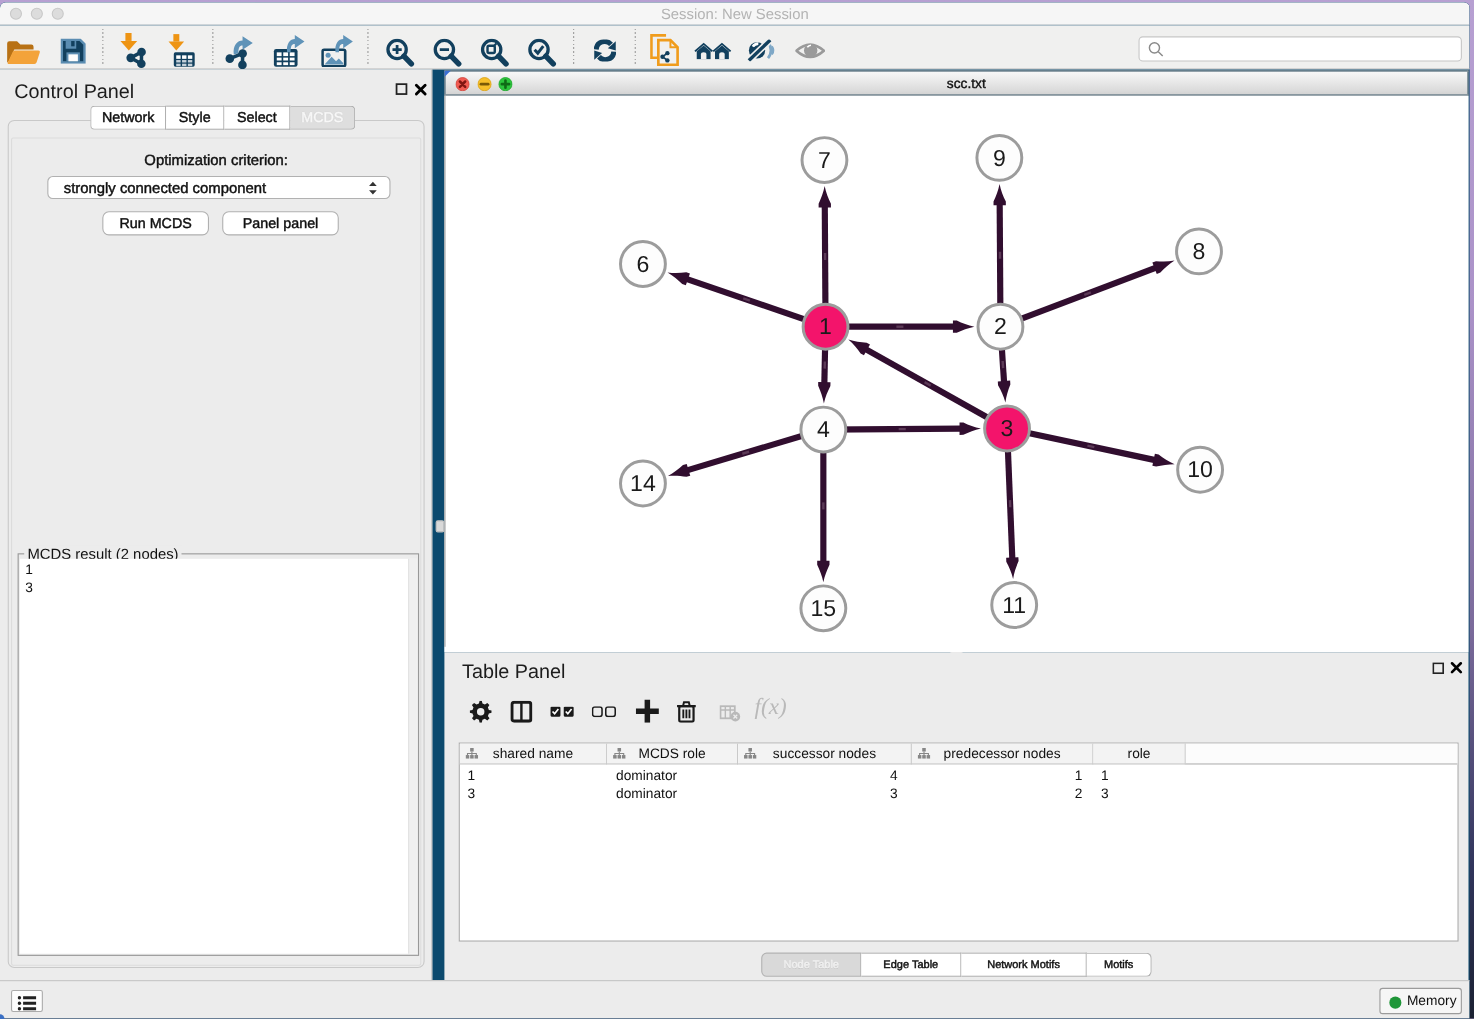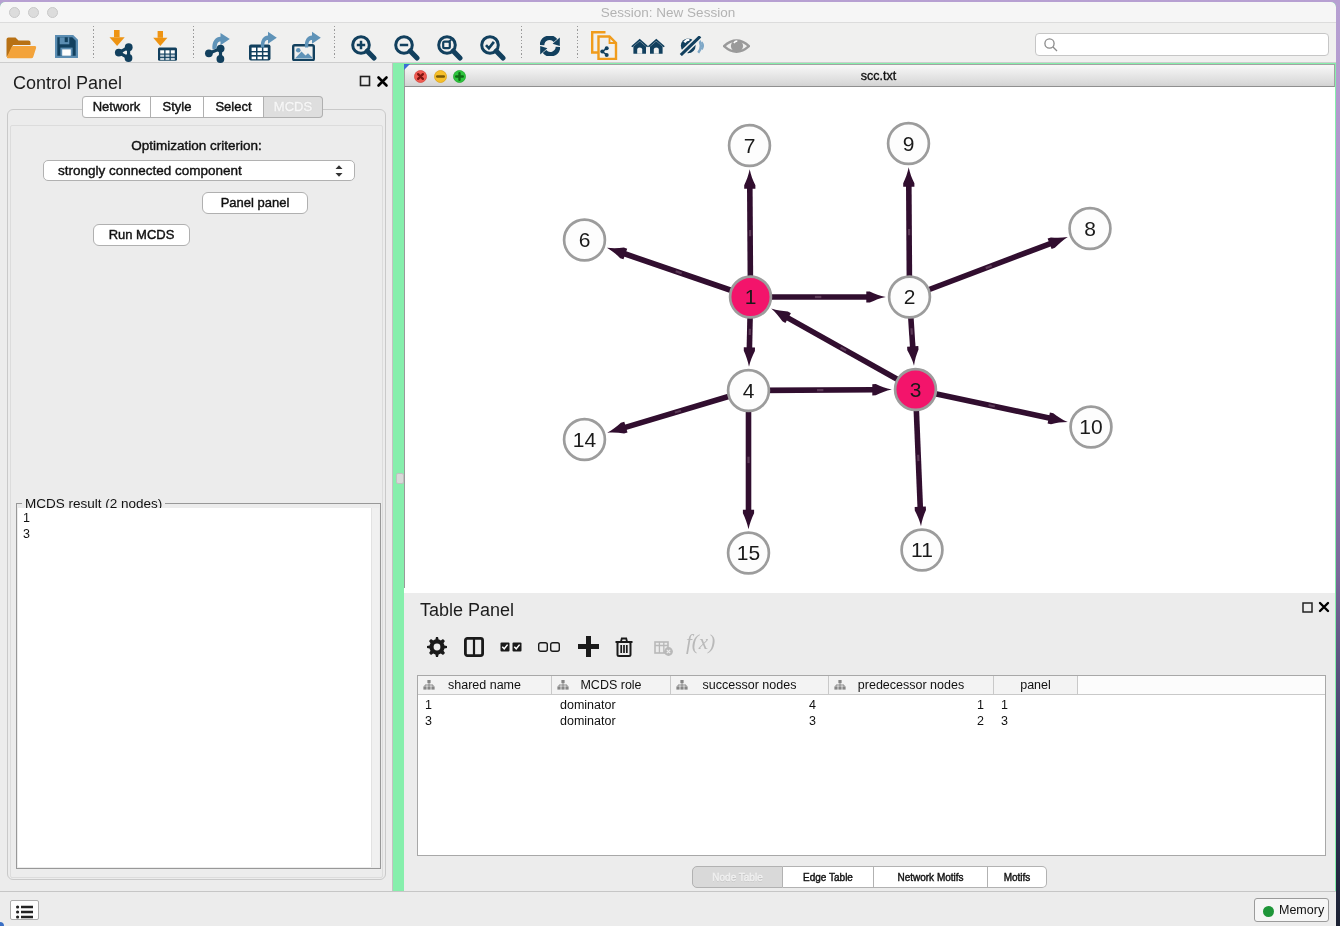--- a/index.html
+++ b/index.html
@@ -1,18 +1,18 @@
 <!DOCTYPE html>
 <html><head><meta charset="utf-8">
 <style>
 *{margin:0;padding:0;box-sizing:border-box;}
 html,body{width:1340px;height:926px;overflow:hidden;}
 body{font-family:"Liberation Sans",sans-serif;background:linear-gradient(180deg,#b7a0d2 0%,#ab92c8 30%,#7a6a9a 62%,#31355c 85%,#1b2132 100%);}
 .abs{position:absolute;}
-#win{position:absolute;left:0;top:2px;width:1336px;height:924px;background:#86efac;border-radius:5px 5px 0 0;overflow:hidden;}
+#win{position:absolute;left:0;top:2px;width:1336px;height:924px;background:#0c4a6e;border-radius:5px 5px 0 0;overflow:hidden;}
 #titlebar{position:absolute;left:0;top:0;width:1336px;height:21px;background:#f6f6f6;border-bottom:1px solid #dcdcdc;border-radius:5px 5px 0 0;}
 .tl{position:absolute;top:5px;width:11px;height:11px;border-radius:50%;background:#dcdcdc;border:1px solid #c8c8c8;}
 #title{position:absolute;top:2.5px;left:0;width:1336px;text-align:center;font-size:13.5px;color:#b3b3b3;}
 #toolbar{position:absolute;left:0;top:21px;width:1336px;height:40px;background:#f0f0ef;border-bottom:1px solid #cdcdcd;}
 .tbi{position:absolute;top:6px;}
 .tsep{position:absolute;top:3px;height:34px;width:1px;background-image:repeating-linear-gradient(180deg,#9a9a9a 0 1.4px,transparent 1.4px 3.4px);}
 #search{position:absolute;left:1035px;top:10px;width:294px;height:23px;background:#fff;border:1px solid #c6c6c6;border-radius:4px;}
 #cpanel{position:absolute;left:0;top:61px;width:393px;height:830px;background:#ececec;border-right:1px solid #c2c2c2;}
 .hdrtxt{font-size:18px;color:#1c1c1c;}
 .tab{position:absolute;height:22px;background:#fff;border:1px solid #b0b0b0;border-left:none;font-size:13px;color:#111;-webkit-text-stroke:0.4px;text-align:center;line-height:20px;}
@@ -179,21 +179,21 @@
 <div class="abs" style="left:10px;top:62px;width:373px;height:753px;border:1px solid #dcdcdc;border-radius:2px;background:#ececec;"></div>
 <div class="tab" style="left:82px;top:33px;width:69px;border-left:1px solid #b6b6b6;border-radius:4px 0 0 4px;">Network</div>
 <div class="tab" style="left:151px;top:33px;width:53px;">Style</div>
 <div class="tab" style="left:204px;top:33px;width:60px;">Select</div>
 <div class="tab" style="left:264px;top:33px;width:59px;border-radius:0 4px 4px 0;background:#dedede;color:#f8f8f8;text-shadow:0 0 1px #b5b5b5;">MCDS</div>
 <div class="abs" style="left:0;top:75px;width:393px;text-align:center;font-size:13.5px;color:#111;-webkit-text-stroke:0.4px;">Optimization criterion:</div>
 <div class="abs" style="left:43px;top:97px;width:312px;height:21px;background:#fff;border:1px solid #b1b1b1;border-radius:5px;font-size:13.5px;color:#111;-webkit-text-stroke:0.4px;line-height:19px;padding-left:14px;">strongly connected component
 <svg style="position:absolute;right:10px;top:3px;" width="10" height="14" viewBox="0 0 10 14">
           <path d="M1.5 5 L5 1.2 L8.5 5 Z M1.5 9 L5 12.8 L8.5 9 Z" fill="#333"></path>
         </svg></div>
-<div class="cbtn" style="left:93px;top:129px;width:97px;margin-top:32px;">Run MCDS</div>
+<div class="cbtn" style="left:93px;top:129px;width:97px;">Run MCDS</div>
 <div class="cbtn" style="left:202px;top:129px;width:106px;">Panel panel</div>
 <div class="abs" style="left:16px;top:440px;width:365px;height:366px;border:1px solid #989898;"></div>
 <div class="abs" style="left:22px;top:433px;background:#ececec;font-size:13.5px;color:#111;padding:0 3px;">MCDS result (2 nodes)</div>
 <div class="abs" style="left:18px;top:445px;width:361px;height:359px;background:#fff;"></div>
 <div class="abs" style="left:371px;top:445px;width:8px;height:359px;background:#f0f0f0;border-left:1px solid #e2e2e2;"></div>
 <div class="abs" style="left:23px;top:447px;font-size:12.5px;color:#111;line-height:16px;">1<br>3</div>
 </div>
 <div class="abs" style="left:396px;top:471px;width:8px;height:11px;background:#d9d9d9;border:1px solid #c0c0c0;border-radius:2px;"></div>
 <div class="abs" style="left:864px;top:586px;width:11px;height:8px;background:#d9d9d9;border:1px solid #c0c0c0;border-radius:2px;"></div>
 <div id="netframe">
@@ -351,21 +351,21 @@
           <rect x="8.4" y="6.4" width="3.2" height="3.2" fill="#868686"></rect>
           <path d="M6 3.2 L6 6.4 M2 6.4 L2 5 L10 5 L10 6.4" fill="none" stroke="#868686" stroke-width="1"></path>
         </svg>successor nodes</div>
 <div class="thdrcell" style="left:425px;top:83px;width:165px;text-align:center;line-height:18px;"><svg width="12" height="10" viewBox="0 0 12 10" style="position:absolute;left:5px;top:4px;">
           <rect x="4.4" y="0" width="3.2" height="3.2" fill="#868686"></rect>
           <rect x="0.4" y="6.4" width="3.2" height="3.2" fill="#868686"></rect>
           <rect x="4.4" y="6.4" width="3.2" height="3.2" fill="#868686"></rect>
           <rect x="8.4" y="6.4" width="3.2" height="3.2" fill="#868686"></rect>
           <path d="M6 3.2 L6 6.4 M2 6.4 L2 5 L10 5 L10 6.4" fill="none" stroke="#868686" stroke-width="1"></path>
         </svg>predecessor nodes</div>
-<div class="thdrcell" style="left:590px;top:83px;width:84px;text-align:center;line-height:18px;">panel</div>
+<div class="thdrcell" style="left:590px;top:83px;width:84px;text-align:center;line-height:18px;">role</div>
 <div class="abs" style="left:674px;top:83px;width:247px;height:19px;background:#fcfcfc;border-bottom:1px solid #c9c9c9;"></div>
 <div class="abs" style="left:14px;top:101px;width:907px;height:1px;background:#c9c9c9;"></div>
 <div class="trow" style="left:21px;top:104px;">1</div>
 <div class="trow" style="left:156px;top:104px;">dominator</div>
 <div class="trow" style="left:266px;top:104px;width:146px;text-align:right;">4</div>
 <div class="trow" style="left:424px;top:104px;width:156px;text-align:right;">1</div>
 <div class="trow" style="left:597px;top:104px;">1</div>
 <div class="trow" style="left:21px;top:120px;">3</div>
 <div class="trow" style="left:156px;top:120px;">dominator</div>
 <div class="trow" style="left:266px;top:120px;width:146px;text-align:right;">3</div>

